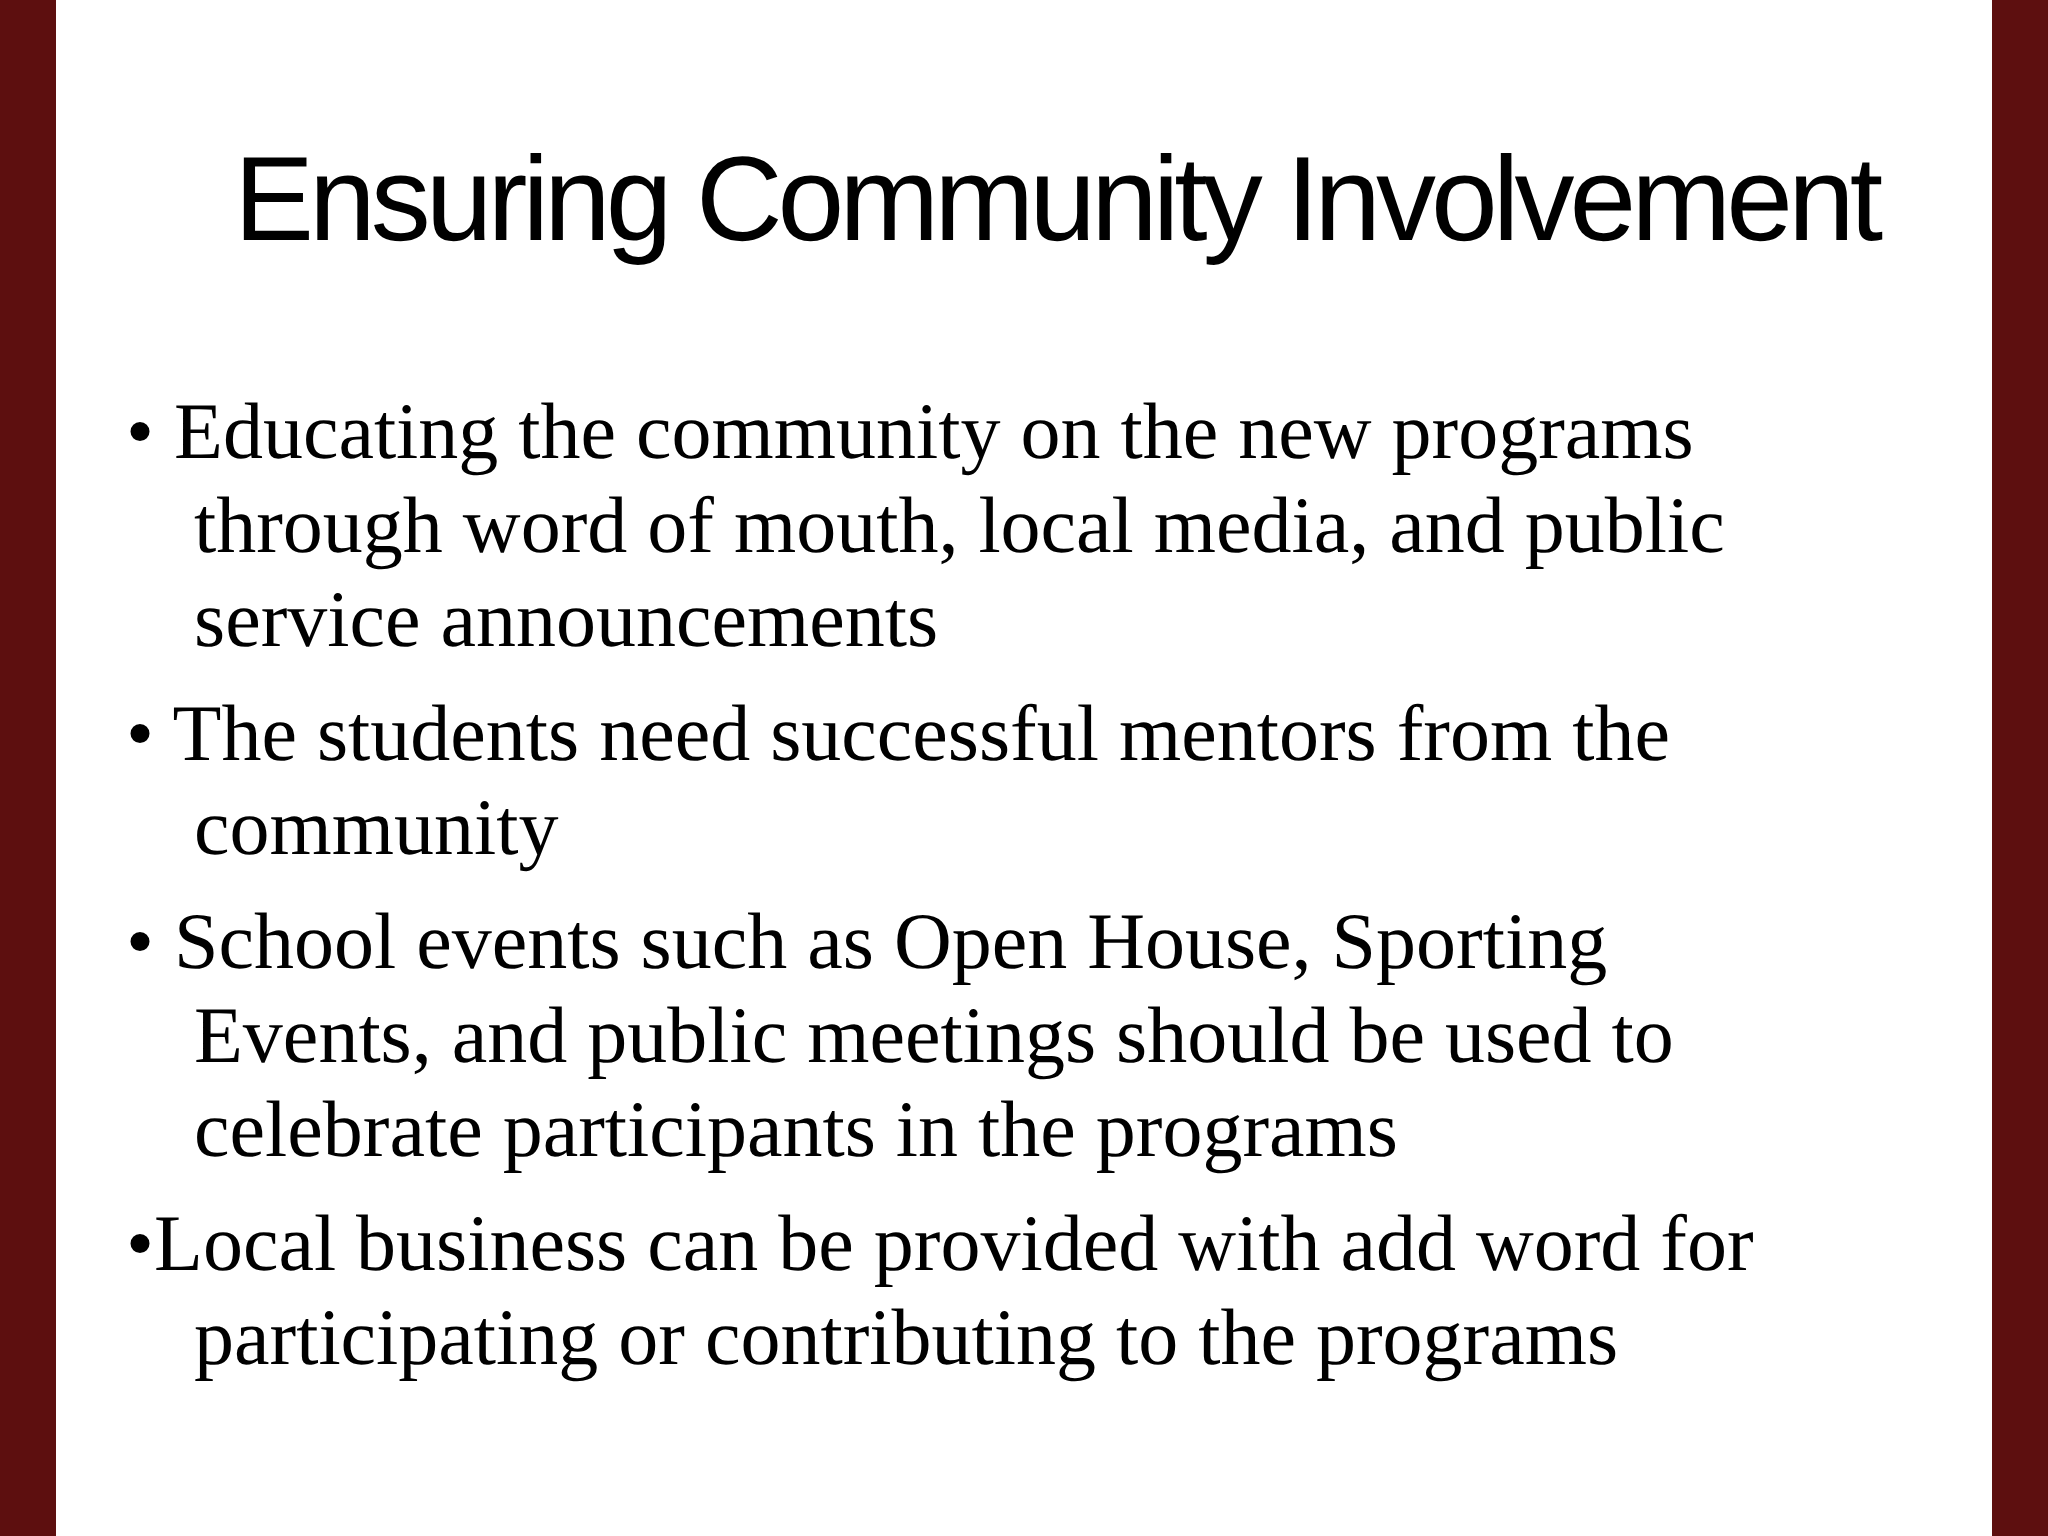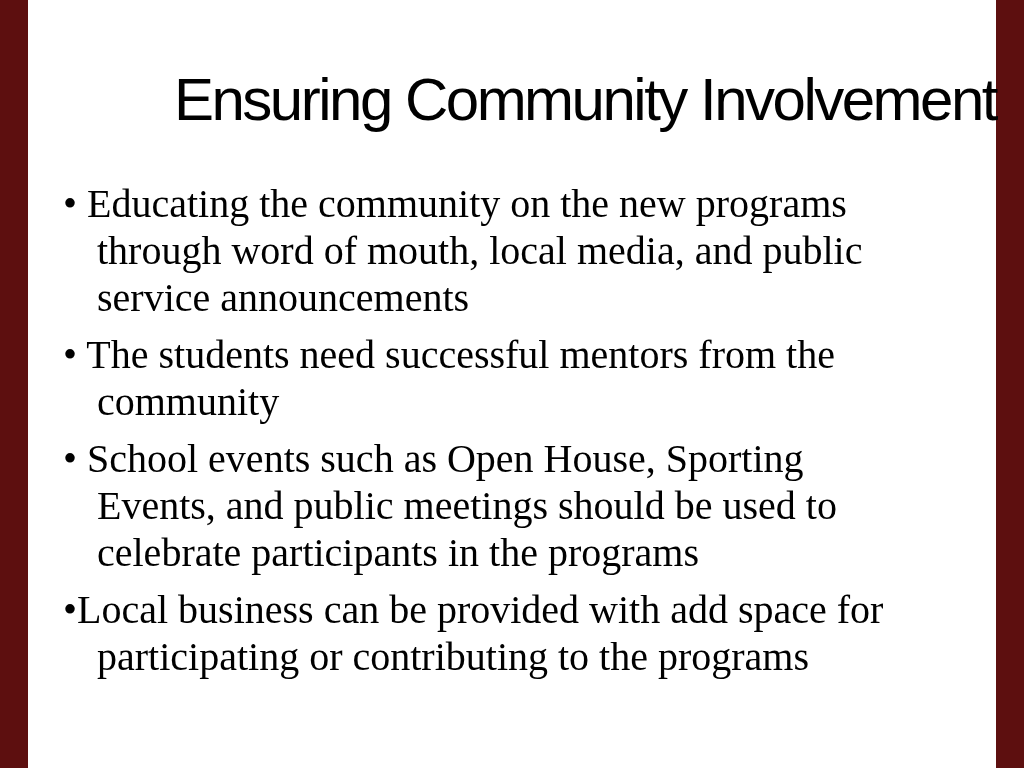--- a/index.html
+++ b/index.html
@@ -27,33 +27,33 @@
     width: 968px;
     height: 768px;
     background: #ffffff;
     color: #000000;
   }
   .slide-title {
     position: absolute;
     top: 62px;
     left: 0;
     right: 0;
-    text-align: right;
+    text-align: center;
     font-family: "Liberation Sans", sans-serif;
     font-size: 60px;
     line-height: 76px;
     letter-spacing: -2.5px;
     color: #000000;
     white-space: pre;
     padding-left: 32px;
   }
   .bullet-list {
     position: absolute;
     left: 69px;  
-    top: 180px;
+    top: 192px;
     width: 860px;
   }
   .bullet-item {
     margin: 0 0 10px 0;
     font-family: "Liberation Serif", serif;
     font-size: 40px;
     line-height: 47px;
     color: #000000;
     text-indent: -34px;   
     white-space: pre;     
@@ -72,17 +72,17 @@
 
   <div class="bullet-list">
     <p class="bullet-item">• Educating the community on the new programs
 through word of mouth, local media, and public
 service announcements</p>
     <p class="bullet-item">• The students need successful mentors from the
 community</p>
     <p class="bullet-item">• School events such as Open House, Sporting
 Events, and public meetings should be used to
 celebrate participants in the programs</p>
-    <p class="bullet-item">•Local business can be provided with add space for
+    <p class="bullet-item">•Local business can be provided with add word for
 participating or contributing to the programs</p>
   </div>
 
 </div>
 
 </body></html>

